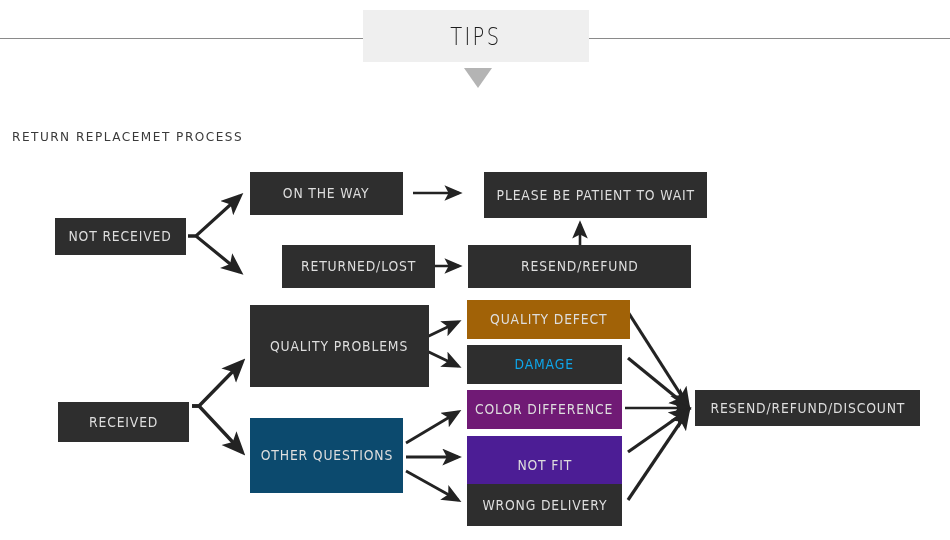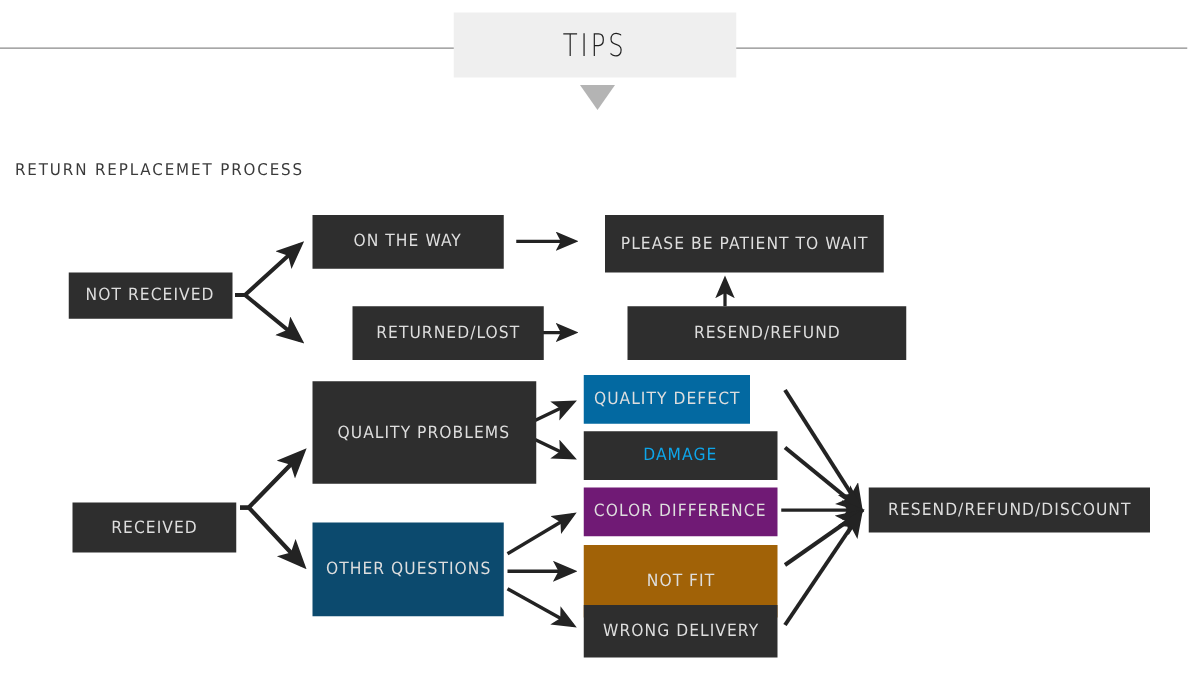--- a/index.html
+++ b/index.html
@@ -148,42 +148,42 @@
     </div>
     <div class="node" style="left: 250px; top: 172px; width: 153px; height: 43px; background: rgb(46, 46, 46); color: rgb(222, 222, 222);">
       <span>ON THE WAY</span>
     </div>
     <div class="node" style="left: 250px; top: 245px; width: 153px; height: 43px; background: rgb(46, 46, 46); color: rgb(222, 222, 222); margin-left: 32px;">
       <span>RETURNED/LOST</span>
     </div>
     <div class="node" style="left: 484px; top: 172px; width: 223px; height: 46px; background: rgb(46, 46, 46); color: rgb(222, 222, 222);">
       <span>PLEASE BE PATIENT TO WAIT</span>
     </div>
-    <div class="node" style="left: 468px; top: 245px; width: 223px; height: 43px; background: rgb(46, 46, 46); color: rgb(222, 222, 222); margin-left: 34px;">
+    <div class="node" style="left: 468px; top: 245px; width: 223px; height: 43px; background: rgb(46, 46, 46); color: rgb(222, 222, 222);">
       <span>RESEND/REFUND</span>
     </div>
     <div class="node" style="left: 58px; top: 386px; width: 131px; height: 40px; background: rgb(46, 46, 46); color: rgb(222, 222, 222); margin-top: 16px;">
       <span>RECEIVED</span>
     </div>
     <div class="node" style="left: 250px; top: 305px; width: 179px; height: 82px; background: rgb(46, 46, 46); color: rgb(222, 222, 222);">
       <span>QUALITY PROBLEMS</span>
     </div>
     <div class="node" style="left: 250px; top: 418px; width: 153px; height: 75px; background: #0c4a6e; color: rgb(222, 222, 222);">
       <span>OTHER QUESTIONS</span>
     </div>
-    <div class="node" style="left: 467px; top: 300px; width: 133px; height: 39px; background: #0369a1; color: rgb(222, 222, 222);">
+    <div class="node" style="left: 467px; top: 300px; width: 163px; height: 39px; background: #a16207; color: rgb(222, 222, 222);">
       <span>QUALITY DEFECT</span>
     </div>
     <div class="node" style="left: 467px; top: 345px; width: 155px; height: 39px; background: rgb(46, 46, 46); color: #0ea5e9;">
       <span>DAMAGE</span>
     </div>
     <div class="node" style="left: 467px; top: 390px; width: 155px; height: 39px; background: #701a75; color: rgb(222, 222, 222); align-items: center;">
       <span>COLOR DIFFERENCE</span>
     </div>
-    <div class="node" style="left: 467px; top: 436px; width: 155px; height: 58px; background: #a16207; color: rgb(222, 222, 222);">
+    <div class="node" style="left: 467px; top: 436px; width: 155px; height: 58px; background: #4c1d95; color: rgb(222, 222, 222);">
       <span>NOT FIT</span>
     </div>
     <div class="node" style="left: 467px; top: 484px; width: 155px; height: 42px; background: rgb(46, 46, 46); color: rgb(222, 222, 222);">
       <span>WRONG DELIVERY</span>
     </div>
     <div class="node" style="left: 695px; top: 390px; width: 225px; height: 36px; background: rgb(46, 46, 46); color: rgb(222, 222, 222);">
       <span>RESEND/REFUND/DISCOUNT</span>
     </div>
   </div>
 

